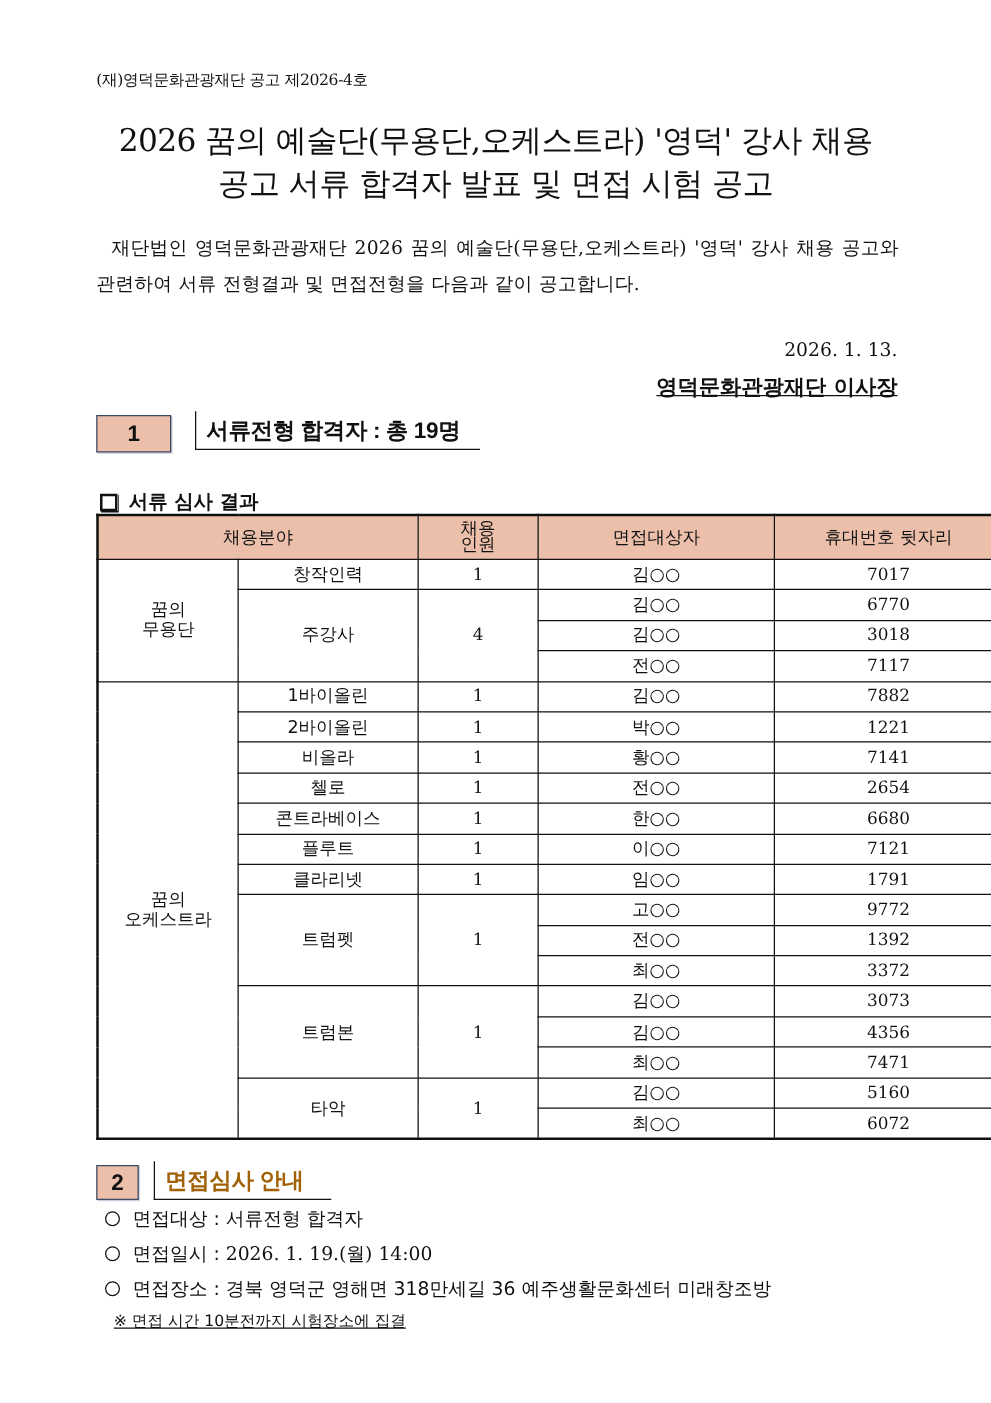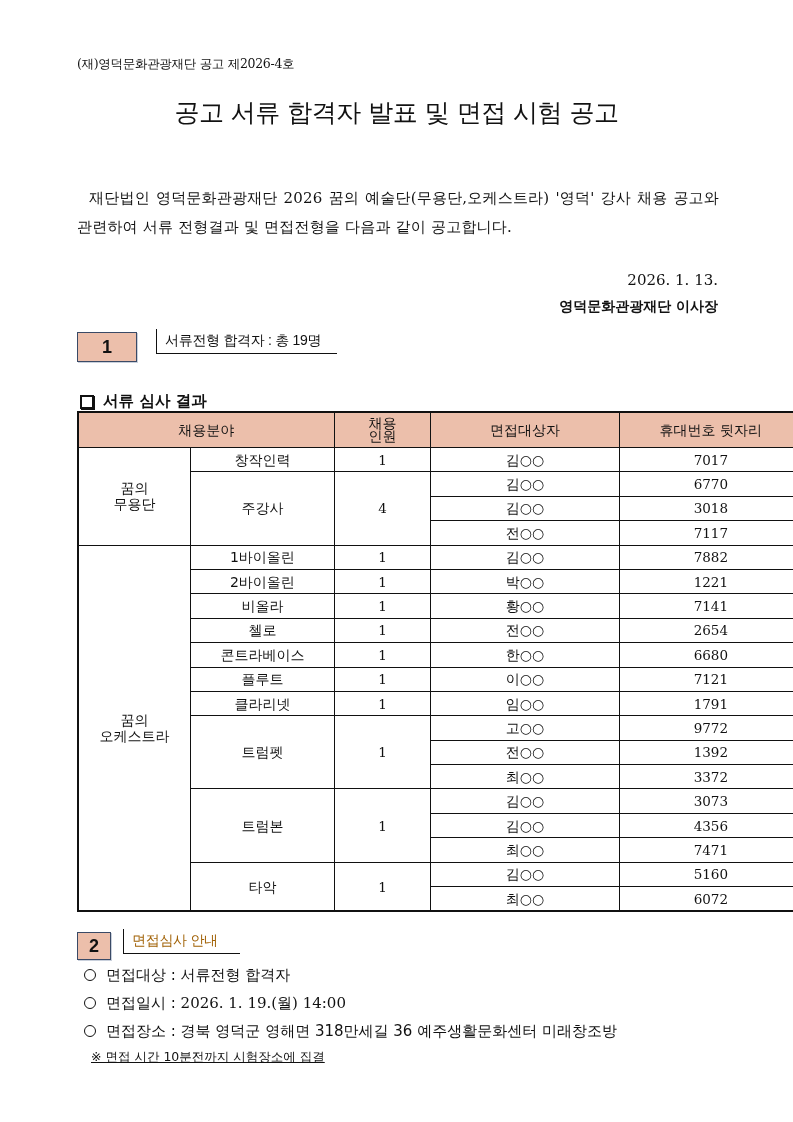--- a/index.html
+++ b/index.html
@@ -5,49 +5,50 @@
   html, body { margin:0; padding:0; background:#ffffff; }
   body { width:793px; height:1122px; position:relative; overflow:hidden;
          font-family:"DejaVu Sans", sans-serif; color:#111; }
   .serif { font-family:"DejaVu Serif", "Liberation Serif", serif; }
   .notice-no { position:absolute; left:77px; top:56px; font-size:12.5px; letter-spacing:-0.3px; }
   .title { position:absolute; left:60px; width:673px; top:96px; text-align:center;
            font-size:25px; line-height:34px; letter-spacing:-0.5px; }
   .intro { position:absolute; left:77px; width:642px; top:184px; font-size:15px; line-height:29px;
            text-align:justify; letter-spacing:0.2px; }
   .date { position:absolute; right:75px; top:271px; font-size:15px; }
-  .signer { position:absolute; right:75px; top:298px; font-size:14px; font-weight:bold; }
+  .signer { position:absolute; right:75px; top:298px; font-size:17px; font-weight:bold;text-decoration:underline; }
 
   .sec-badge { position:absolute; width:58px; height:28px; background:#ecbfab;
                border:1.5px solid #3a4a66; box-shadow:1px 1px 0 #c9d0dc;
                display:flex; align-items:center; justify-content:center;
                font-family:"Liberation Sans", sans-serif; font-weight:bold; font-size:18px; }
   .sec-title { position:absolute; border-left:1.5px solid #111; border-bottom:1.5px solid #111;
                padding:3px 16px 3px 8px; font-family:"Liberation Sans", sans-serif;
-               font-weight:normal; font-size:14px; letter-spacing:-0.3px; }
+               font-weight:bold; font-size:18px; letter-spacing:-0.3px; }
   .sub-head { position:absolute; left:80px; top:379px; font-size:15.5px; font-weight:bold; display:flex; align-items:center;margin-top:12px; }
   .sq { display:inline-block; width:10px; height:10px; border:2px solid #111; margin-right:9px; box-shadow:1px 1px 0 #111; }
 
   table.result { position:absolute; left:77px; top:411px; width:727px; border-collapse:collapse;
                  border:2px solid #111; font-size:14px; }
   table.result th { background:#ecbfab; border:1px solid #111; font-weight:normal; height:32px;
                     font-size:14px; line-height:13px; }
   table.result td { border:1px solid #111; text-align:center; height:23.4px; padding:0; line-height:16px; }
   table.result td.num { font-family:"DejaVu Serif", serif; font-size:13.5px; }
 
   .info { position:absolute; left:84px; font-size:15px; }
   .info .bullet { display:inline-block; width:10px; height:10px; border:1.6px solid #111; border-radius:50%; margin-right:10px; vertical-align:-1px; }
   .note { position:absolute; left:91px; top:1049px; font-size:12.5px; text-decoration:underline; }
 </style>
 </head>
 <body>
 
 <div class="notice-no serif">(재)영덕문화관광재단 공고 제2026-4호</div>
 
 <div class="title serif">
+  <div>2026 꿈의 예술단(무용단,오케스트라) '영덕' 강사 채용</div>
   <div>공고 서류 합격자 발표 및 면접 시험 공고</div>
 </div>
 
 <div class="intro serif">&nbsp;&nbsp;<span>재단법인 영덕문화관광재단 2026 꿈의 예술단(무용단,오케스트라) '영덕' 강사 채용 공고와 관련하여 서류 전형결과 및 면접전형을 다음과 같이 공고합니다.</span></div>
 
 <div class="date serif">2026. 1. 13.</div>
 <div class="signer">영덕문화관광재단 이사장</div>
 
 <div class="sec-badge" style="left:77px; top:332px;">1</div>
 <div class="sec-title" style="left:156px; top:329px;">서류전형 합격자 : 총 19명</div>

